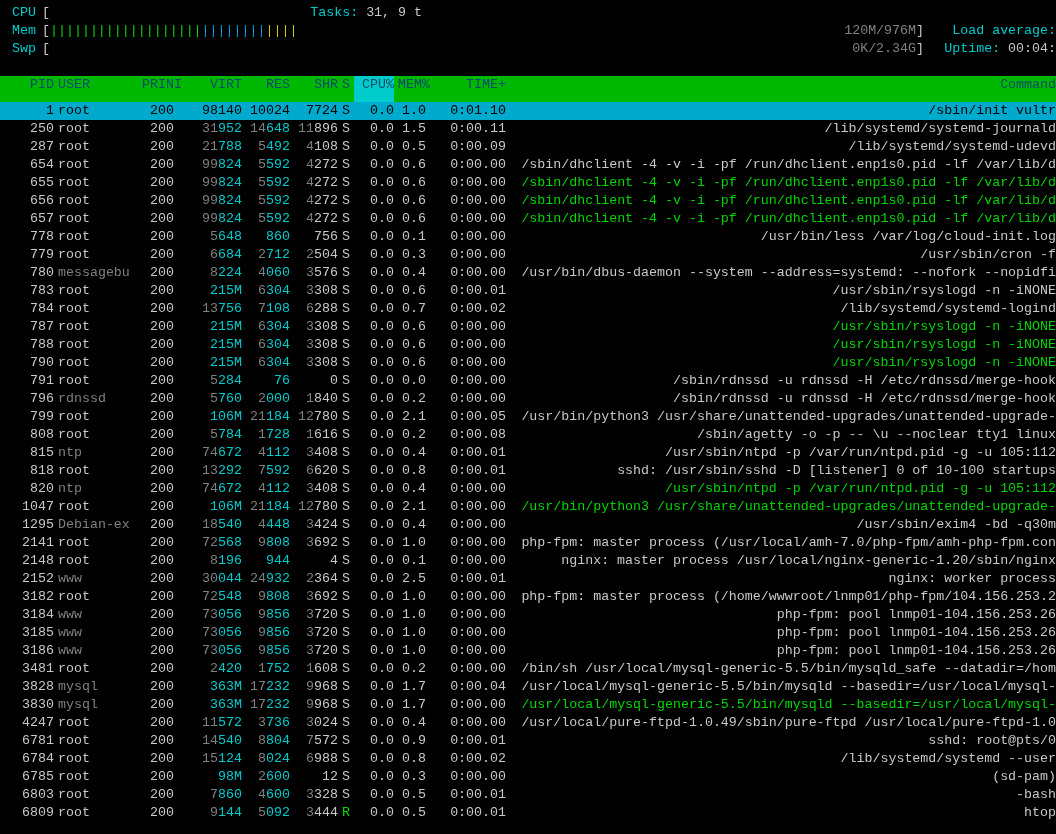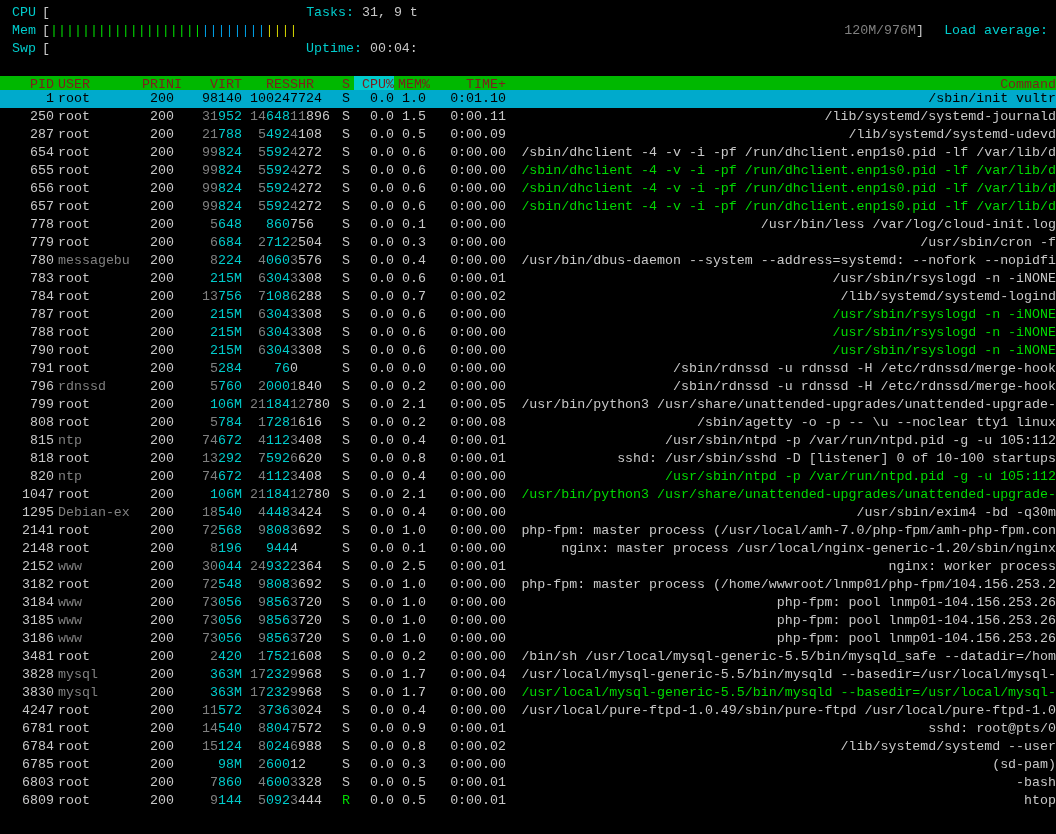--- a/index.html
+++ b/index.html
@@ -2,34 +2,34 @@
 <html><head>
 <meta charset="utf-8">
 <style>
   html,body{margin:0;padding:0;background:#000;color:#c8c8c8;font-family:'Courier New',monospace;font-size:13.3px;line-height:18px;width:1056px;height:834px;overflow:hidden}
   .cyan{color:#00cccc}.green{color:#00d800}.white{color:#c8c8c8}.gray{color:#808080}.blue{color:#009ce0}
   .meters{padding:4px 0 18px 0}
   .meter-row{display:flex;height:18px;white-space:pre}
   .meter-label{width:30px;padding-left:12px}
   .meter-bar{flex:0 0 252px}
   .meter-right{flex:1;text-align:right;padding-right:12px}
-  .info-col{flex:0 0 120px;text-align:center}
+  .info-col{flex:0 0 120px;text-align:right}
   .bar-eq{letter-spacing:0}
   .yellow{color:#cccc00}
-  .hdr{background:#00b800;color:#7f1d1d;display:flex;height:14px;white-space:pre}
+  .hdr{background:#00b800;color:#0c4a6e;display:flex;height:26px;white-space:pre}
   .row{display:flex;height:18px;white-space:pre}
   .row.sel{background:#00aacc;color:#000}
   .row.sel .white,.row.sel .gray,.row.sel .cyan,.row.sel .green,.row.sel .blue{color:#000}
   .c-pid{width:54px;text-align:right;padding-right:4px}
   .c-user{width:76px;text-align:left}
   .c-pri{width:32px;text-align:right}
   .c-ni{width:28px;}
   .c-virt{width:48px;text-align:right}
   .c-res{width:48px;text-align:right}
-  .c-shr{width:48px;text-align:left}
+  .c-shr{width:48px;text-align:right}
   .c-s{width:16px;text-align:center}
   .c-cpu{width:40px;text-align:right}
   .c-mem{width:40px;text-align:center}
   .c-time{width:72px;text-align:right}
   .c-cmd{padding-left:10px;flex:1;text-align:right;overflow:hidden;text-overflow:clip}
   .hdr .c-cpu{background:#00cccc}
 </style>
 </head>
 <body>
 
@@ -44,20 +44,21 @@
     <span class="meter-label cyan">Mem</span>
     <span class="white">[</span>
     <span class="meter-bar bar-eq"><span class="green">|||||||||||||||||||</span><span class="blue">||||||||</span><span class="yellow">||||</span></span>
     <span class="meter-right"><span class="gray">120M/976M</span><span class="white">]</span></span>
     <span class="info-col"><span class="cyan">Load average:</span></span>
   </div>
   <div class="meter-row">
     <span class="meter-label cyan">Swp</span>
     <span class="white">[</span>
     <span class="meter-bar"></span>
+    <span class="meter-right"><span class="gray">0K/2.34G</span><span class="white">]</span></span>
     <span class="info-col"><span class="cyan">Uptime: </span><span class="white">00:04:</span></span>
   </div>
 </div>
 
 <div class="hdr">
   <span class="c-pid">PID</span>
   <span class="c-user">USER</span>
   <span class="c-pri">PRI</span>
   <span class="c-ni">NI</span>
   <span class="c-virt">VIRT</span>

